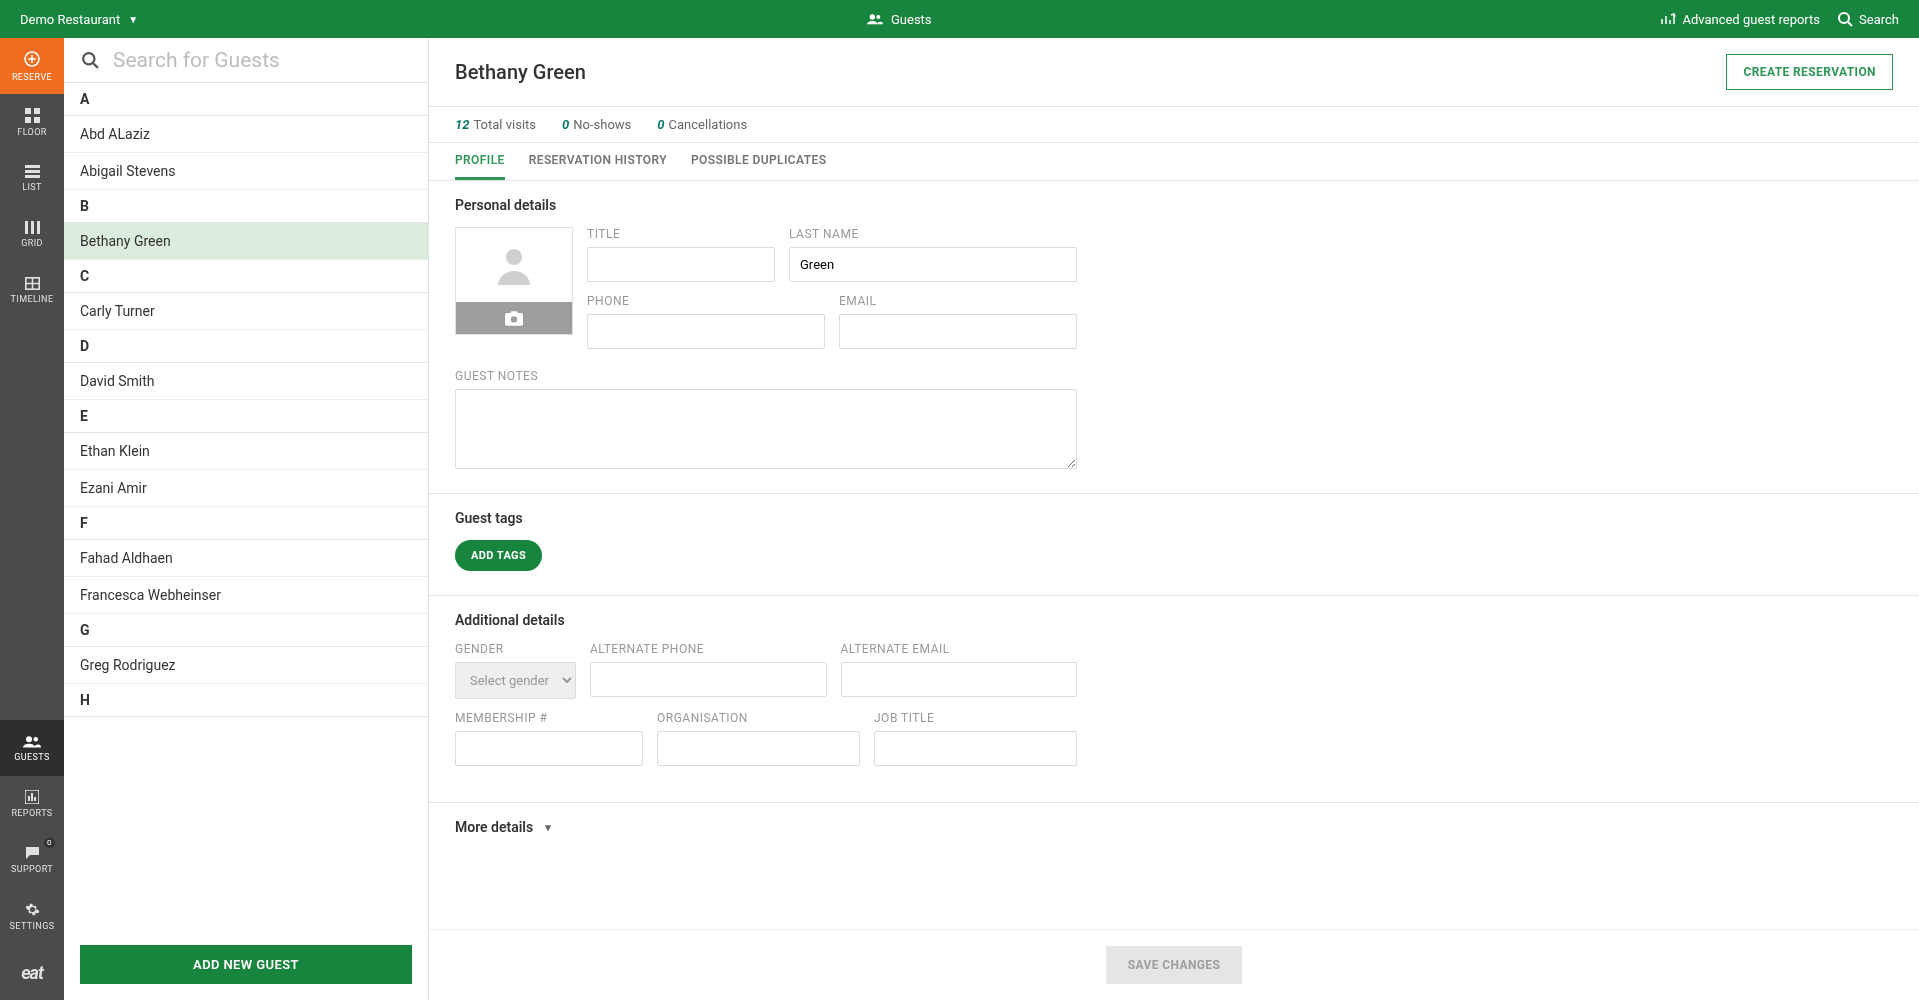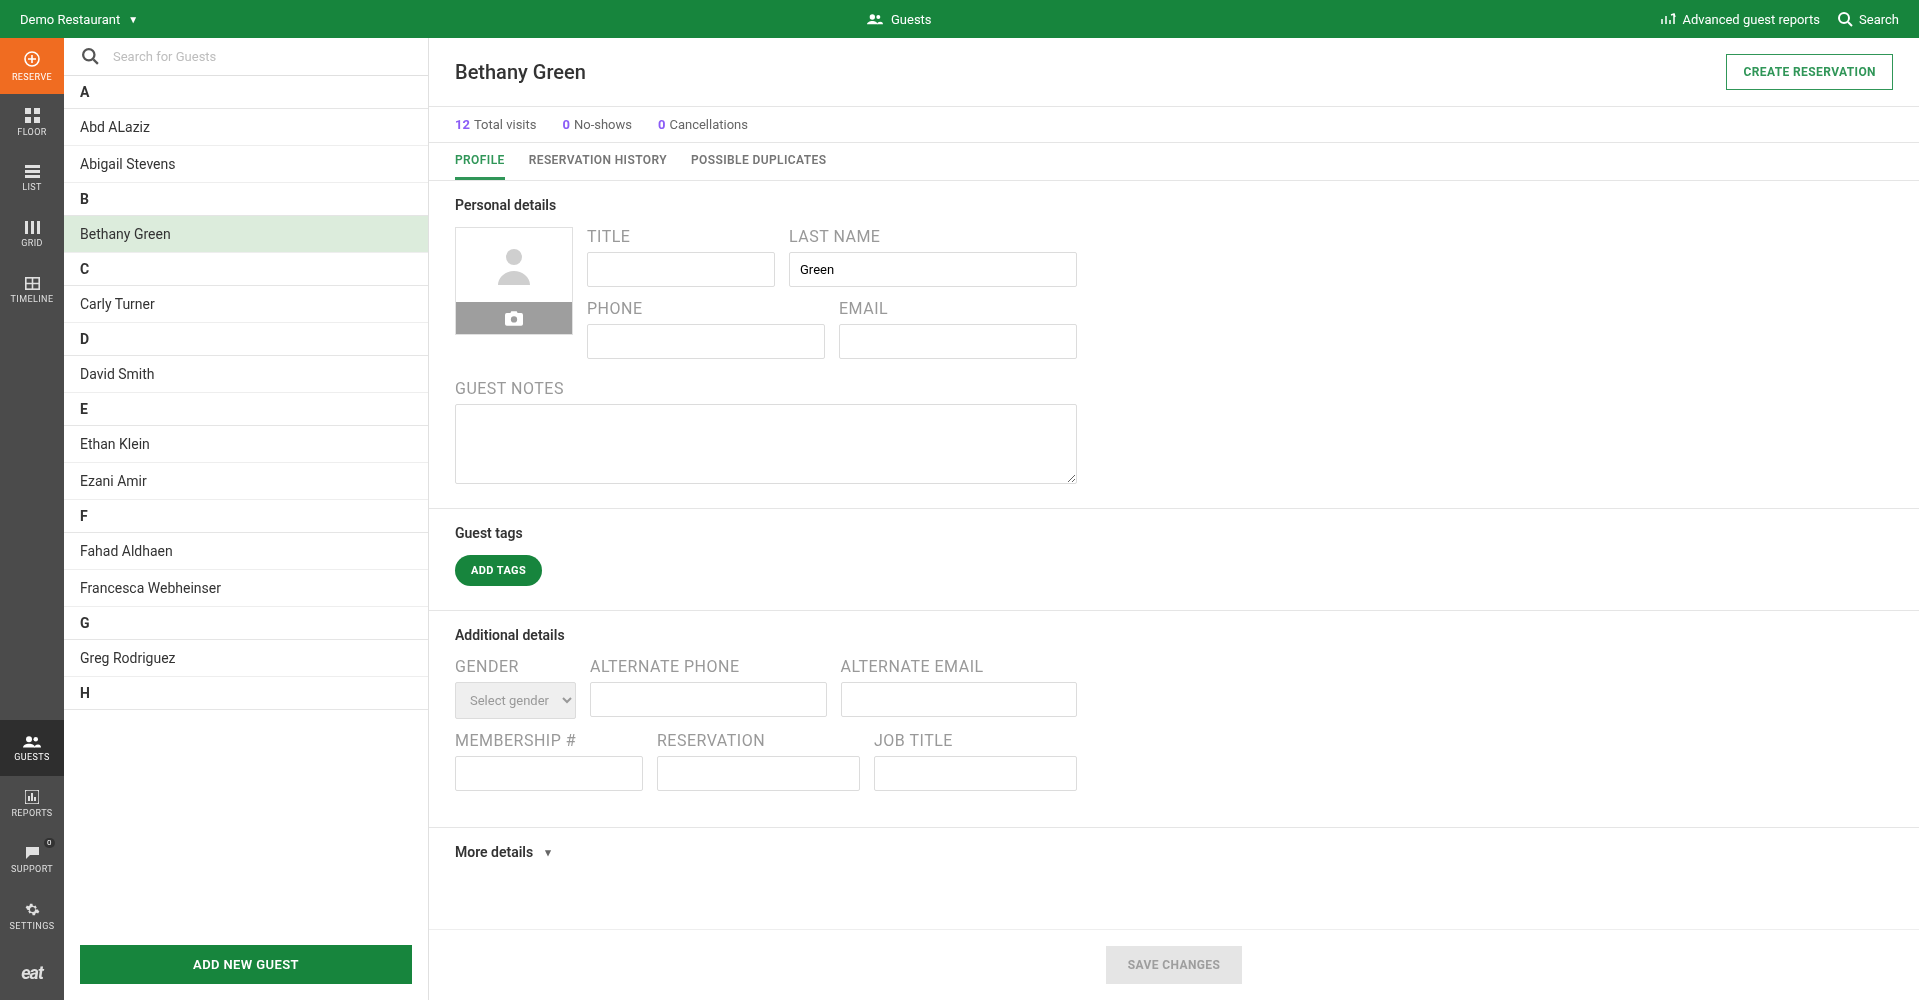--- a/index.html
+++ b/index.html
@@ -24,61 +24,61 @@
 .sidenav-item.active-guests { background: #2e2e2e; color: #fff; }
 .sidenav-spacer { flex: 1; }
 .sidenav-icon { font-size: 16px; }
 .sidenav-item .label { text-transform: uppercase; }
 .badge { position: absolute; top: 6px; right: 9px; background: #333; color: #fff; font-size: 8px; border-radius: 6px; padding: 0 3px; line-height: 10px; }
 .eat-logo { font-size: 18px; font-weight: 700; letter-spacing: -1px; font-style: italic; }
 
 
 .guest-col { width: 365px; border-right: 1px solid #e0e0e0; display: flex; flex-direction: column; position: relative; }
 .search-row { display: flex; align-items: center; gap: 14px; padding: 10px 18px; border-bottom: 1px solid #e0e0e0; }
-.search-input { flex: 1; border: none; outline: none; font-size: 13px; color: #333; }
+.search-input { flex: 1; border: none; outline: none; font-size: 21px; color: #333; }
 .search-input::placeholder { color: #bdbdbd; }
 .search-icon-sm { color: #555; }
 
 .guest-list { flex: 1; overflow-y: auto; }
 .guest-list::-webkit-scrollbar { width: 10px; }
 .guest-list::-webkit-scrollbar-thumb { background: #c9c9c9; border-radius: 5px; }
 .guest-list::-webkit-scrollbar-track { background: transparent; }
 .letter-header { padding: 8px 16px; font-weight: 700; font-size: 14px; border-bottom: 1px solid #e5e5e5; background: #fff; }
 .guest-item { padding: 10px 16px; border-bottom: 1px solid #eee; cursor: pointer; }
 .guest-item.selected { background: #dcecdc; }
 .add-guest-bar { padding: 16px; }
 .add-guest-btn { width: 100%; background: #17853d; color: #fff; border: none; padding: 12px 0; font-size: 13px; font-weight: 600; letter-spacing: 0.4px; cursor: pointer; }
 
 
 .detail { flex: 1; display: flex; flex-direction: column; min-width: 0; }
 .detail-header { padding: 16px 26px; display: flex; align-items: center; justify-content: space-between; border-bottom: 1px solid #e5e5e5; }
 .guest-name { font-size: 20px; font-weight: 500; }
 .create-res-btn { border: 1px solid #309658; color: #309658; background: #fff; padding: 10px 16px; font-size: 12px; font-weight: 700; letter-spacing: 0.4px; cursor: pointer; }
 
 .stats-row { display: flex; gap: 26px; padding: 10px 26px; font-size: 13px; color: #666; border-bottom: 1px solid #e5e5e5; }
-.stats-row b { color: #8b5cf6; margin-right: 4px; }
+.stats-row b { color: #0f766e; margin-right: 4px; font-style: italic; }
 
 .tabs { display: flex; gap: 24px; padding: 0 26px; border-bottom: 1px solid #e5e5e5; }
 .tab { padding: 10px 0; font-size: 12px; font-weight: 600; color: #757575; letter-spacing: 0.4px; cursor: pointer; border-bottom: 3px solid transparent; }
 .tab.active { color: #309658; border-bottom-color: #309658; }
 
 .detail-body { flex: 1; overflow-y: auto; }
 .section { padding: 16px 26px 24px; border-bottom: 1px solid #e5e5e5; }
 .section-title { font-size: 14px; font-weight: 600; margin-bottom: 14px; }
 
 .personal-grid { display: flex; gap: 14px; }
 .avatar-box { width: 118px; height: 108px; border: 1px solid #e0e0e0; display: flex; flex-direction: column; }
 .avatar-img { flex: 1; display: flex; align-items: center; justify-content: center; color: #bdbdbd; }
 .avatar-footer { height: 32px; background: #9e9e9e; display: flex; align-items: center; justify-content: center; color: #fff; cursor: pointer; }
 
 .fields { flex: 1; max-width: 490px; }
 .field-row { display: flex; gap: 14px; margin-bottom: 12px; }
 .field { flex: 1; display: flex; flex-direction: column; gap: 6px; }
 .field.small { flex: 0 0 110px; }
-.field label { font-size: 16px; color: #999; letter-spacing: 0.5px; }
+.field label { font-size: 12px; color: #999; letter-spacing: 0.5px; }
 .field input, .field select, .field textarea { border: 1px solid #dcdcdc; border-radius: 2px; padding: 9px 10px; font-size: 13px; outline: none; font-family: inherit; }
 .field textarea { resize: vertical; }
 .field select { color: #999; }
 
 .notes-field { max-width: 622px; }
 
 .add-tags-btn { background: #17853d; color: #fff; border: none; border-radius: 16px; padding: 9px 16px; font-size: 11px; font-weight: 700; letter-spacing: 0.4px; cursor: pointer; }
 
 .additional .field-row { max-width: 622px; }
 .additional .field.gender { flex: 0 0 118px; }
@@ -355,21 +355,21 @@
               <label>ALTERNATE EMAIL</label>
               <input style="">
             </div>
           </div>
           <div class="field-row">
             <div class="field gender">
               <label>MEMBERSHIP #</label>
               <input style="">
             </div>
             <div class="field">
-              <label>RESERVATION</label>
+              <label>ORGANISATION</label>
               <input style="">
             </div>
             <div class="field">
               <label>JOB TITLE</label>
               <input style="">
             </div>
           </div>
         </div>
 
         <div class="more-details">

